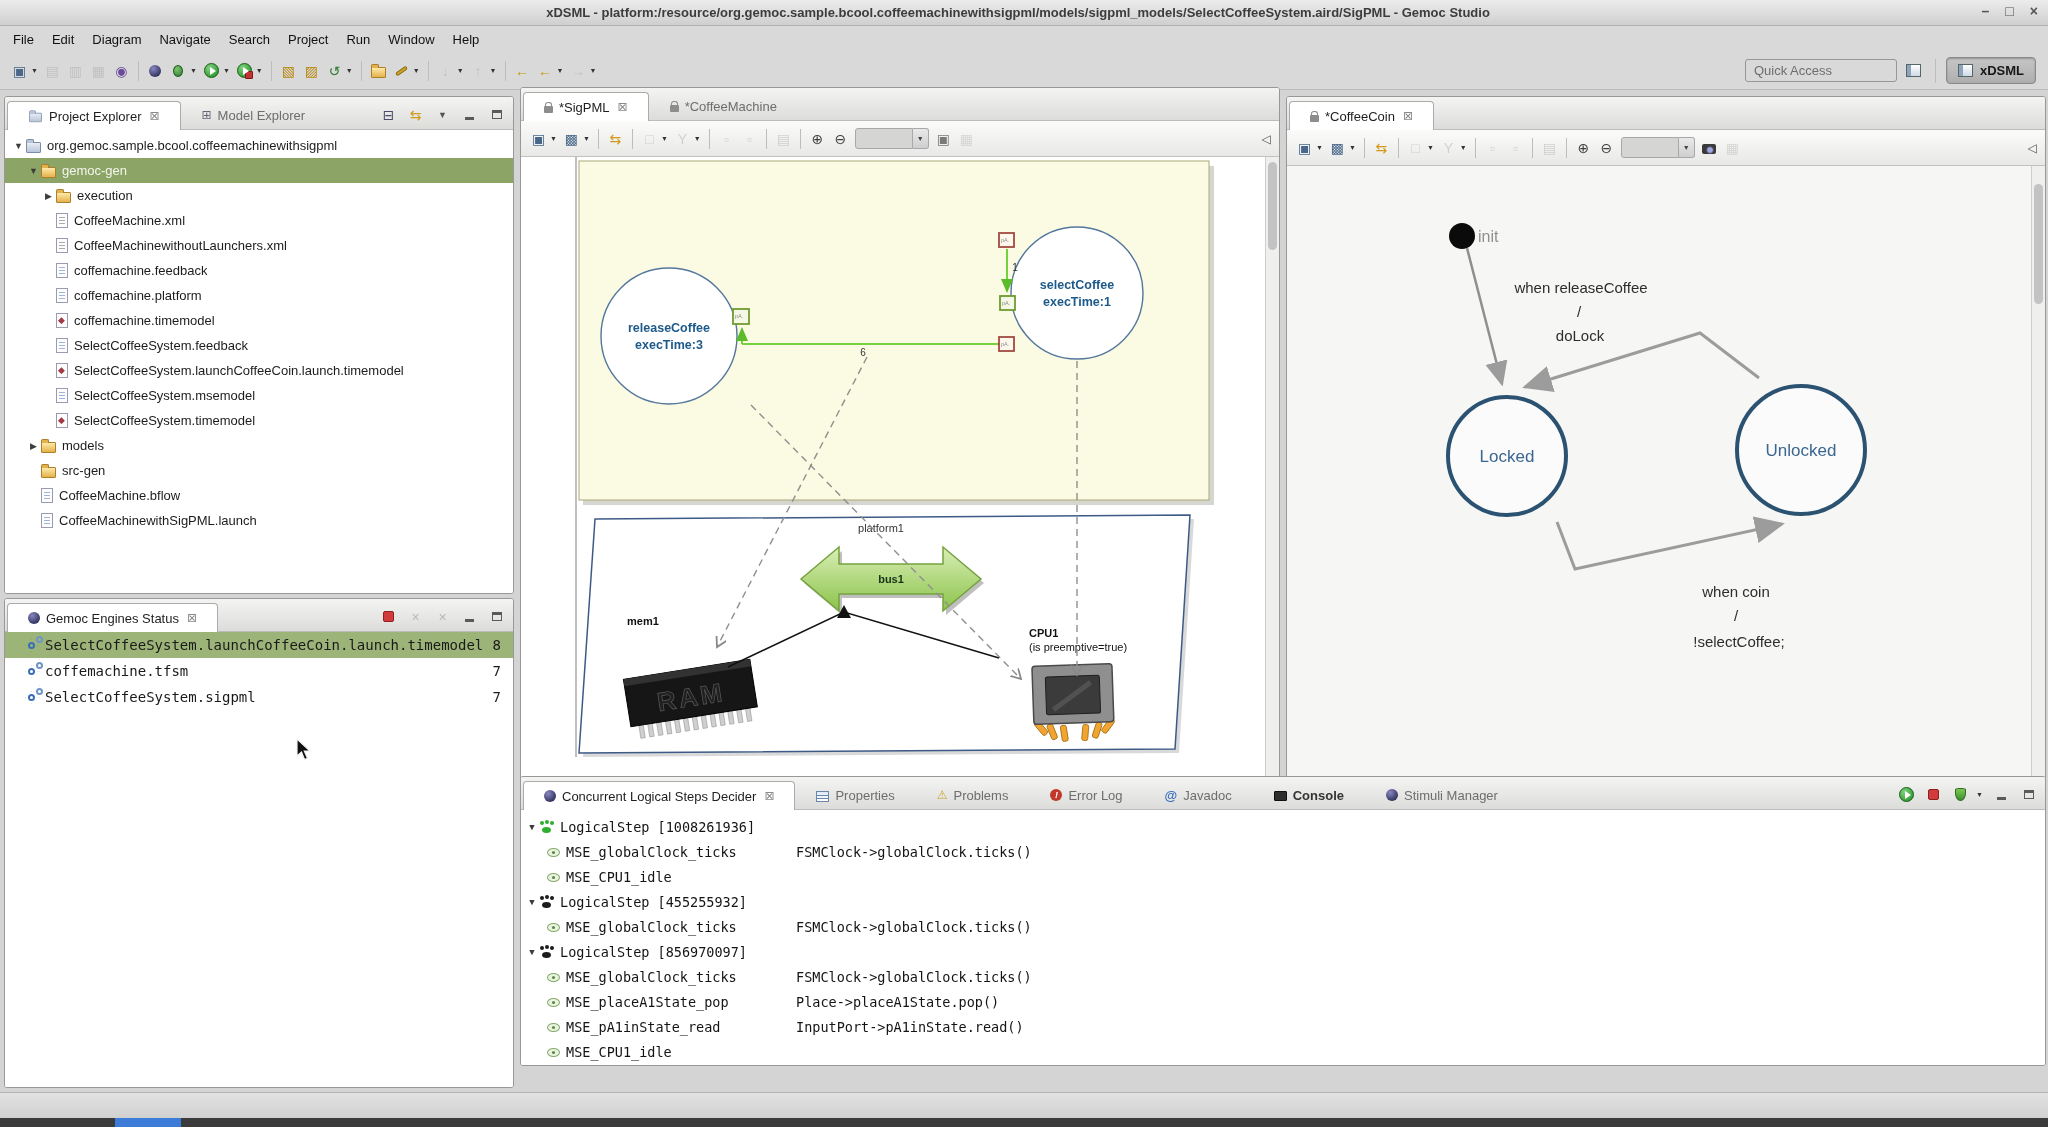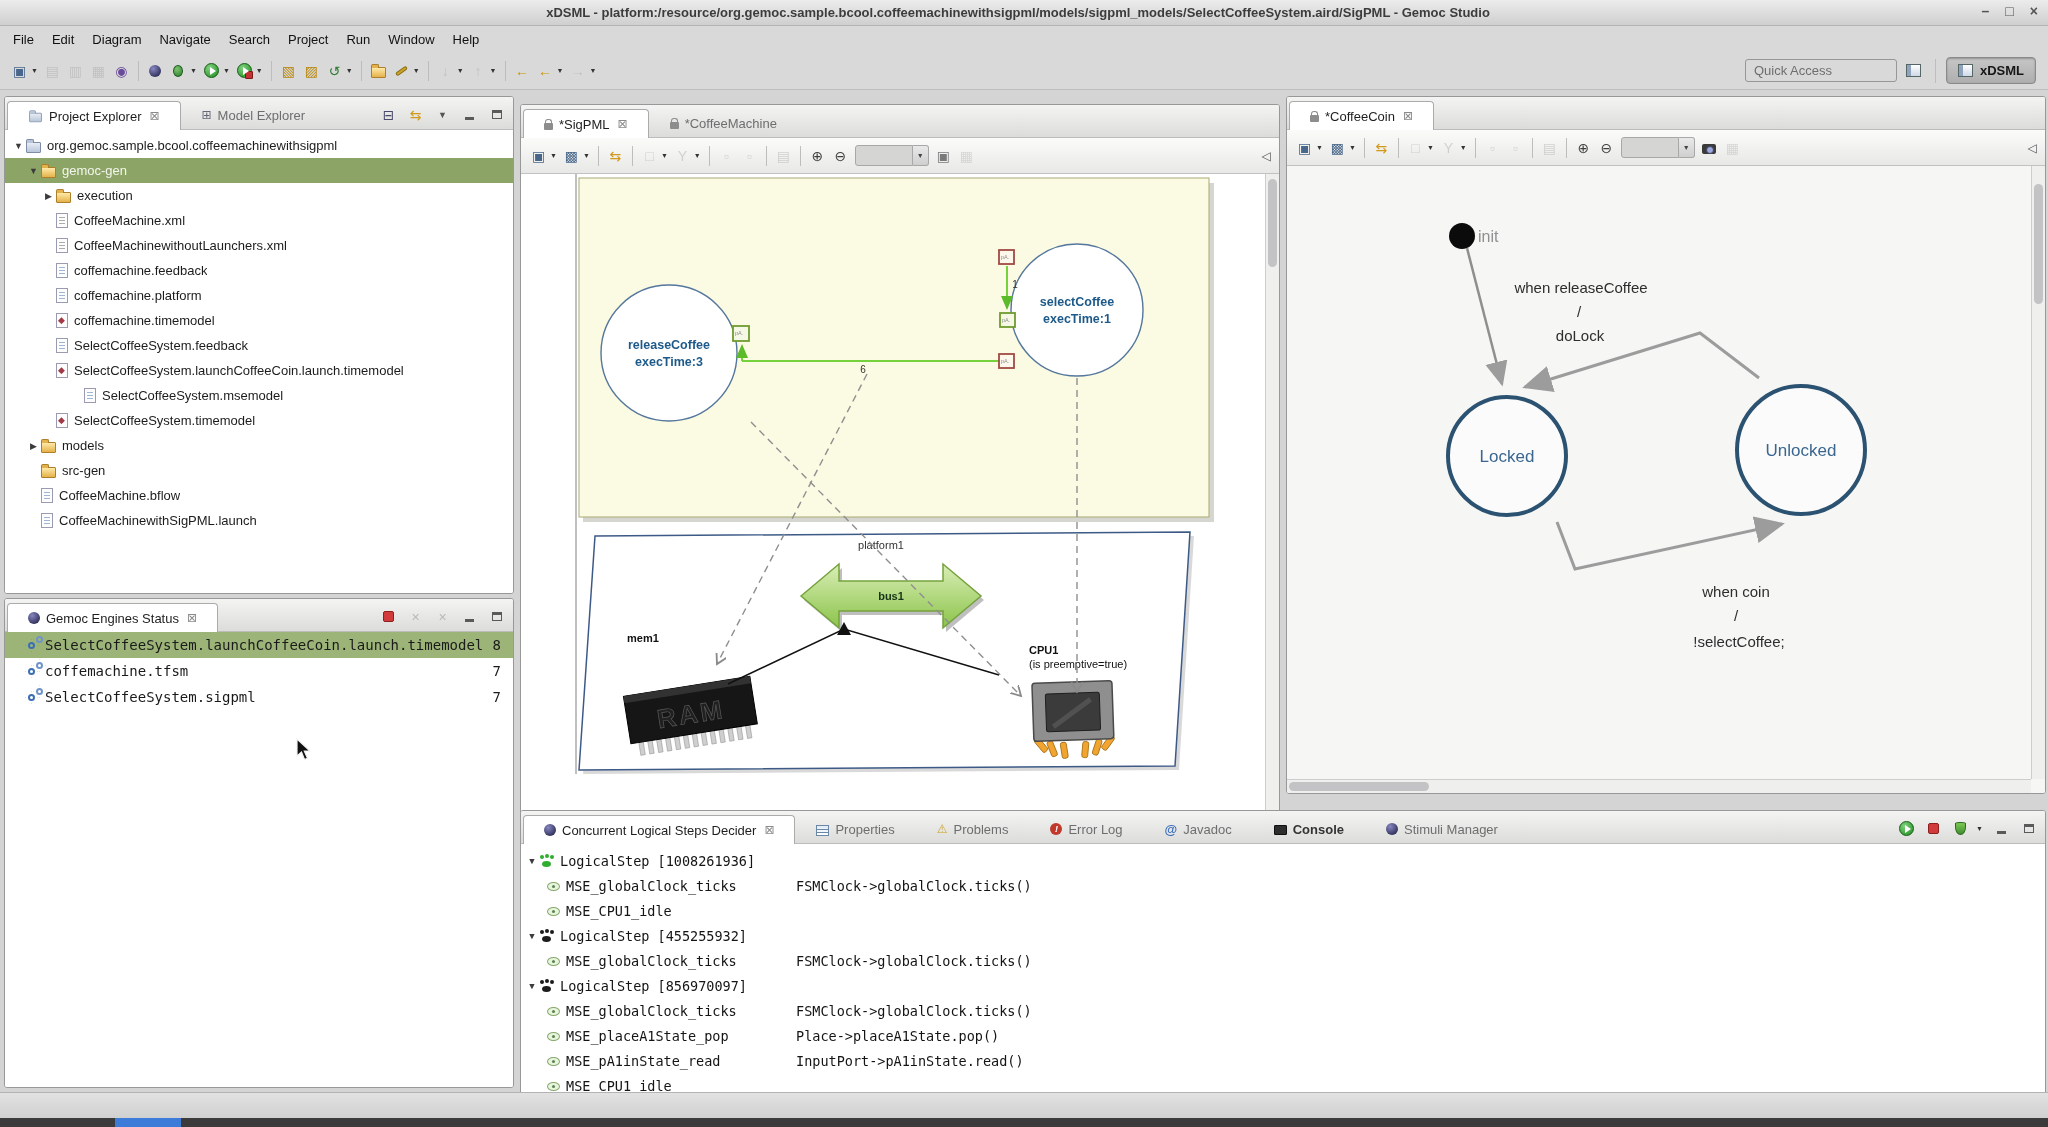--- a/index.html
+++ b/index.html
@@ -271,21 +271,21 @@
         <div class="trow" style="padding-left: 36px;">
           <span class="twist"></span>
           <i class="page"></i>
           <span class="tlabel">SelectCoffeeSystem.feedback</span>
         </div>
         <div class="trow" style="padding-left: 36px;">
           <span class="twist"></span>
           <i class="page time"></i>
           <span class="tlabel">SelectCoffeeSystem.launchCoffeeCoin.launch.timemodel</span>
         </div>
-        <div class="trow" style="padding-left: 36px; margin-left: 28px;">
+        <div class="trow" style="padding-left: 36px;">
           <span class="twist"></span>
           <i class="page"></i>
           <span class="tlabel">SelectCoffeeSystem.msemodel</span>
         </div>
         <div class="trow" style="padding-left: 36px;">
           <span class="twist"></span>
           <i class="page time"></i>
           <span class="tlabel">SelectCoffeeSystem.timemodel</span>
         </div>
         <div class="trow" style="padding-left: 21px;">
@@ -344,21 +344,21 @@
           <span class="ecount">7</span>
         </div>
         <div class="erow">
           <span class="gwrap"><i class="gears"><b class="g1"></b><b class="g2"></b></i></span>
           <span>SelectCoffeeSystem.sigpml</span>
           <span class="ecount">7</span>
         </div>
       </div>
   </div>
 
-  <div class="view" style="left:520px;top:104px;width:760px;height:730px">
+  <div class="view" style="left:520px;top:87px;width:760px;height:730px">
     <div class="viewtabs">
       <div class="vtab active">
         <i class="padlock"></i>
         <span class="lbl">*SigPML</span>
         <span class="tabx">⊠</span>
       </div>
       <div class="vtab">
         <i class="padlock"></i>
         <span class="lbl">*CoffeeMachine</span>
       </div>
@@ -561,21 +561,21 @@
       </svg>
       <div class="vscroll">
           <div class="thumb" style="left:2px;right:2px;top:18px;height:120px"></div>
         </div>
       <div class="hscroll">
           <div class="thumb" style="top:2px;bottom:2px;left:2px;width:140px"></div>
         </div>
     </div>
   </div>
 
-  <div class="view" style="left:520px;top:810px;width:1526px;height:290px">
+  <div class="view" style="left:520px;top:776px;width:1526px;height:290px">
     <div class="viewtabs" id="bt-tabs">
         <div class="vtab active">
           <i class="ic-sphere"></i>
           <span class="lbl">Concurrent Logical Steps Decider</span>
           <span class="tabx">⊠</span>
         </div>
         <div class="vtab">
           <i class="ic-table"></i>
           <span class="lbl">Properties</span>
         </div>

